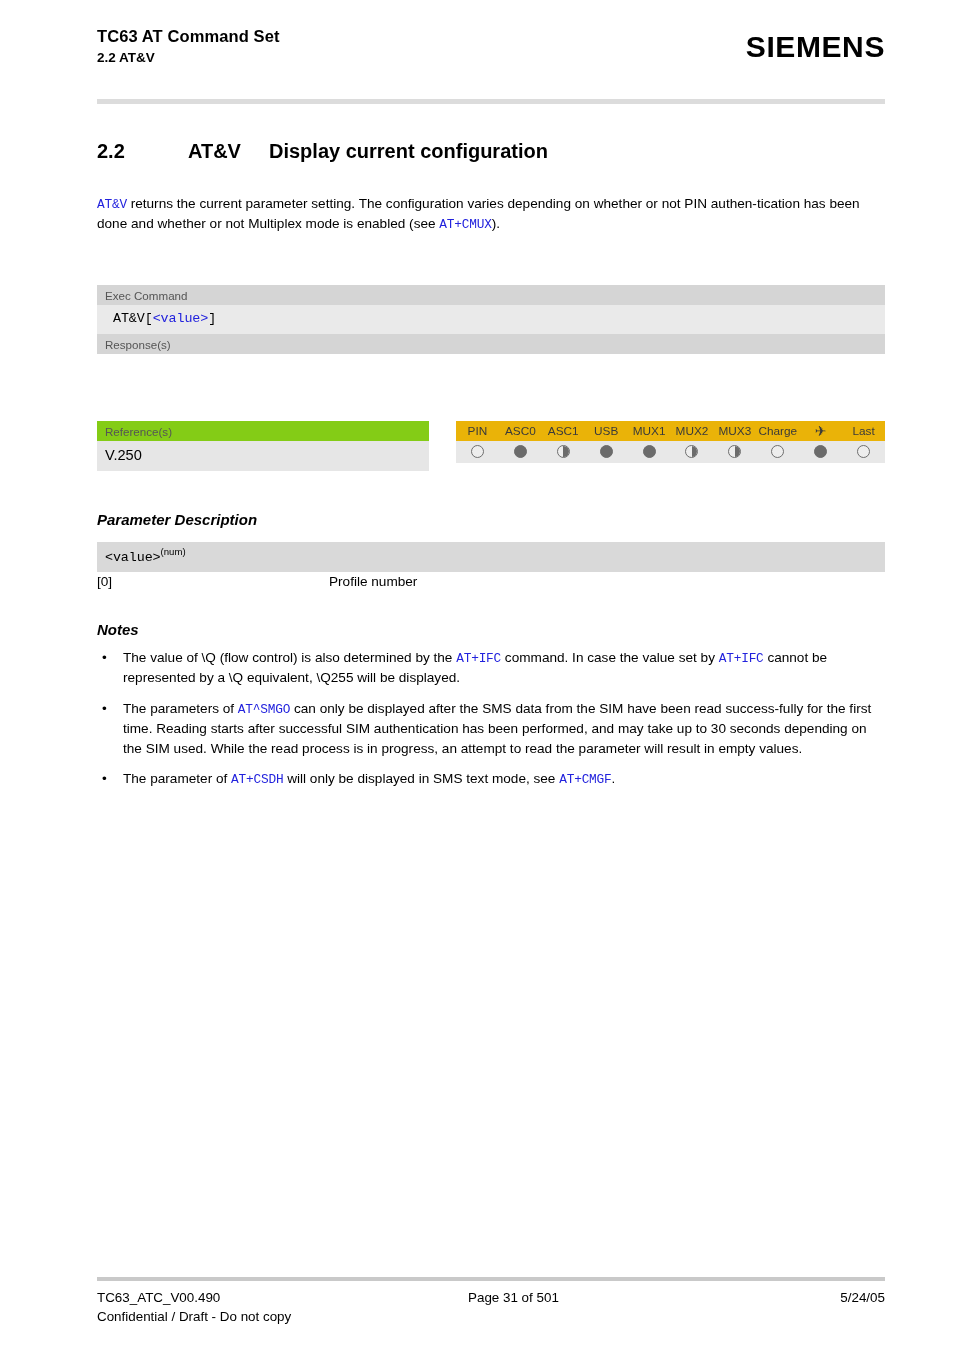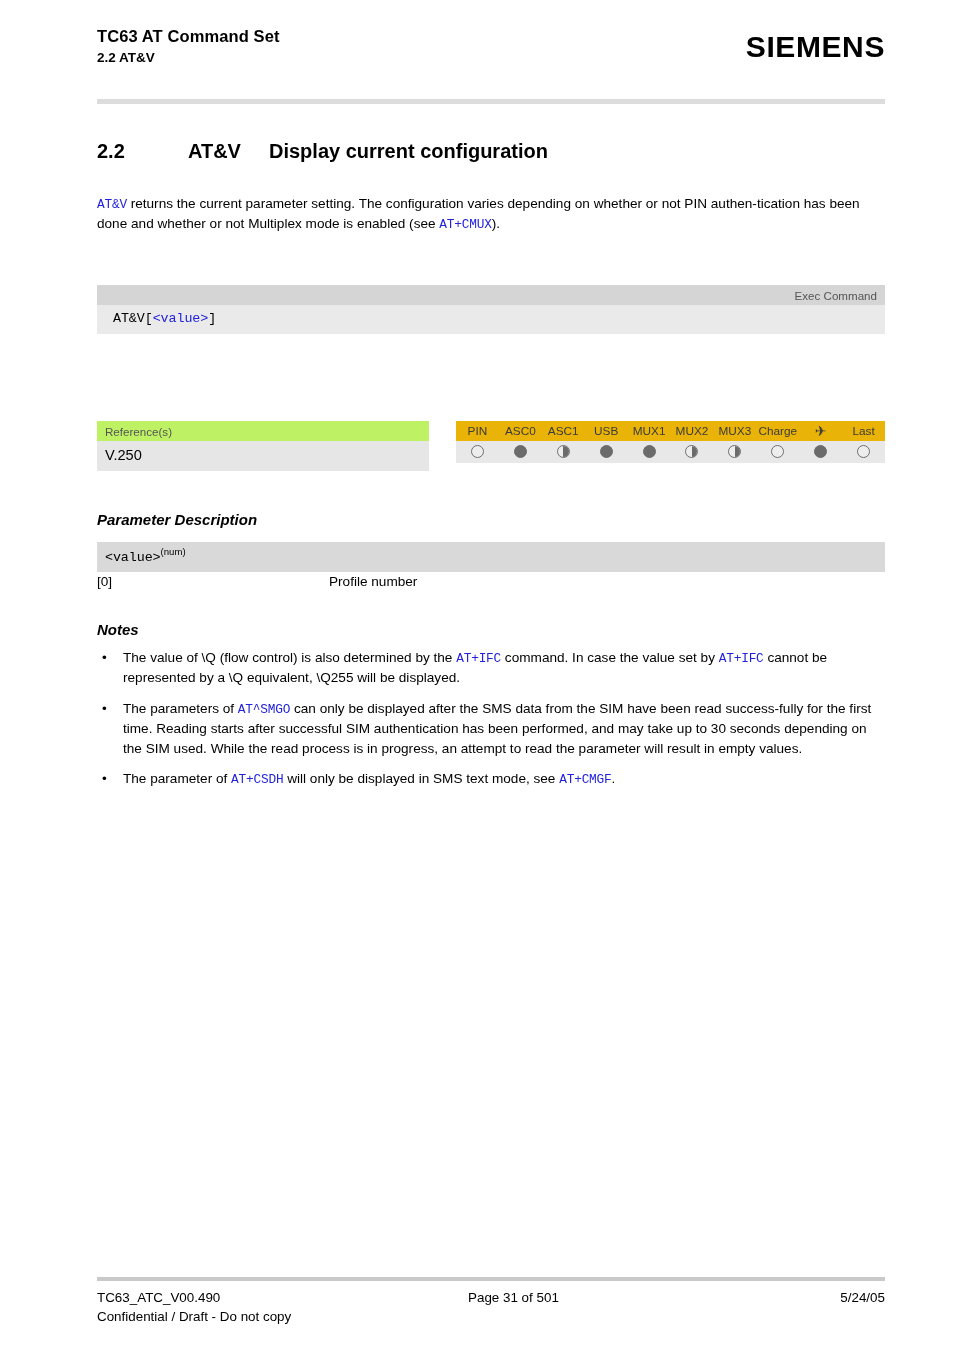--- a/index.html
+++ b/index.html
@@ -99,21 +99,20 @@
     position: absolute;
     left: 86px; top: 285px;
     width: 788px;
   }
   .row-hd {
     background: #d5d5d5;
     font-size: 11.6px;
     color: #555555;
     padding: 3px 8px 2px 8px;
     line-height: 15px;
-    text-align: right;
   }
   .row-bd {
     background: #eaeaea;
     padding: 4px 8px 6px 16px;
   }
   .code {
     font-family: "Liberation Mono", "DejaVu Sans Mono", monospace;
     font-size: 13.4px;
     line-height: 19px;
     color: #000000;
@@ -125,21 +124,21 @@
     font-size: 13.6px;
     line-height: 19px;
   }
   
   .ref-block {
     position: absolute;
     left: 86px; top: 421px;
     width: 332px;
   }
   .ref-hd {
-    background: #bef264;
+    background: #84cc16;
     font-size: 11.6px;
     color: #555555;
     padding: 3px 8px 2px 8px;
     line-height: 15px;
   }
   .ref-bd {
     background: #e6e6e6;
     padding: 4px 8px 5px 8px;
     font-size: 14.6px;
     line-height: 21px;
@@ -273,20 +272,21 @@
 
   <div class="intro"><span class="mono">AT&amp;V</span><span> returns the current parameter setting. The configuration varies depending on whether or not PIN authen-</span><span>tication has been done and whether or not Multiplex mode is enabled (see </span><span class="mono">AT+CMUX</span><span>).</span></div>
 
   <div class="sub-head" id="h-syntax">Syntax</div>
 
   <div class="syn-table">
     <div class="row-hd">Exec Command</div>
     <div class="row-bd">
       <div class="code"><span>AT&amp;V[</span><span class="p">&lt;value&gt;</span><span>]</span></div>
     </div>
+    <div class="row-hd">Response(s)</div>
   </div>
 
   <div class="ref-block">
     <div class="ref-hd">Reference(s)</div>
     <div class="ref-bd">V.250</div>
   </div>
 
   <div class="ind-block">
     <div class="ind-head">
         <div class="ind-cell">PIN</div>

